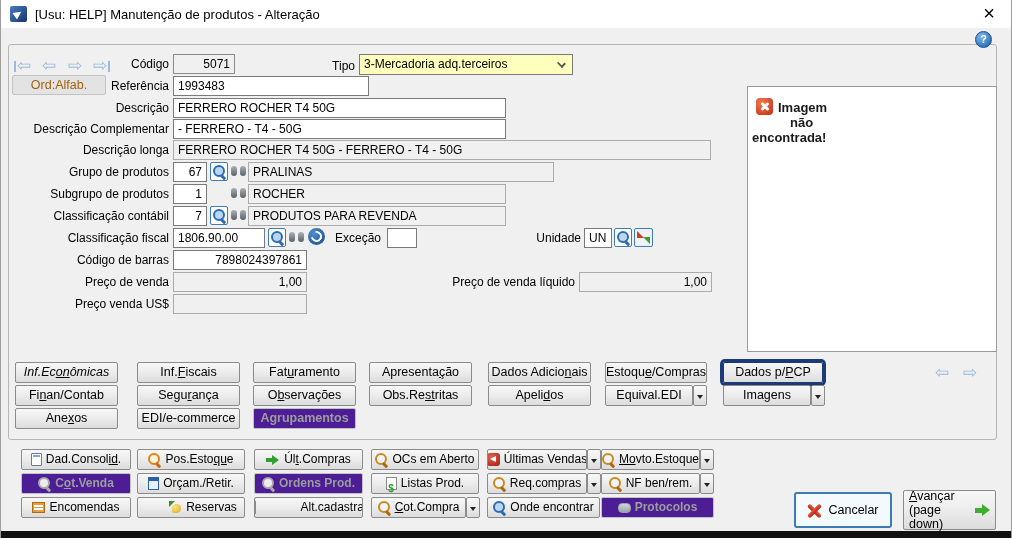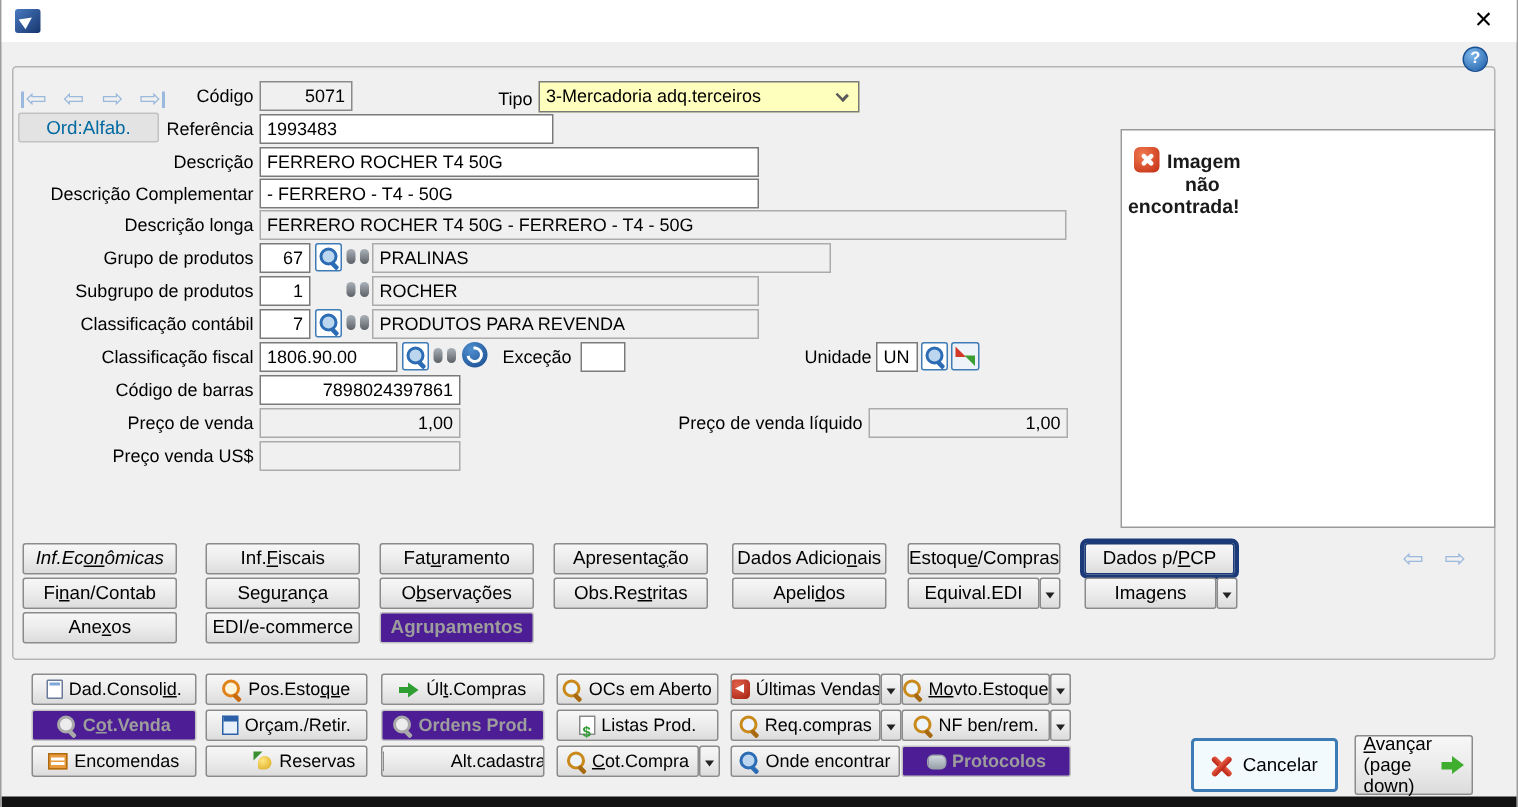--- a/index.html
+++ b/index.html
@@ -72,39 +72,39 @@
          border:1px solid #8b8b8b; border-radius:2px; font-size:12.5px; color:#000; text-align:center;
          line-height:19px; white-space:nowrap; overflow:hidden; }
   .btn u { text-underline-offset:1px; }
   .btn.disabled { color:#9d9d9d; background:#4c1d95; border-color:#c2c2c2;font-weight:bold; }
   .btn.focused { box-shadow:0 0 0 3px #1c3a78; border-color:#1c3a78; }
   .btn.action { display:flex; align-items:center; justify-content:center; gap:4px; font-size:12px; }
   .btn.dd { width:14px; padding:0; }
   .btn.dd::after { content:""; display:inline-block; margin-top:8px;
          border-left:3.5px solid transparent; border-right:3.5px solid transparent; border-top:4px solid #222; }
   .ordalf { position:absolute; left:11px; top:75px; width:94px; height:20px; background:#e3e3e3;
-            border:1px solid #c2c2c2; border-radius:2px; color:#0369a1; font-size:12.5px; text-align:center; line-height:18px; }
+            border:1px solid #c2c2c2; border-radius:2px; color:#a16207; font-size:12.5px; text-align:center; line-height:18px; }
   
   .imgpanel { position:absolute; left:746px; top:86px; width:250px; height:266px; background:#fff;
               border:1px solid #9a9a9a; }
   .img-x { position:absolute; left:8px; top:11px; width:17px; height:17px; border-radius:4px;
            background:radial-gradient(circle at 35% 30%,#f07a4f,#c22c12); }
   .img-x::before,.img-x::after { content:""; position:absolute; left:3.5px; top:7px; width:10px; height:3px;
            border-radius:1.5px; background:#fff; }
   .img-x::before { transform:rotate(45deg); } .img-x::after { transform:rotate(-45deg); }
   .imgmsg { position:absolute; font-size:13px; font-weight:bold; color:#1a1a1a; white-space:nowrap; }
   
   .cancel-btn { position:absolute; left:793px; top:492px; width:98px; height:36px; background:#f2fafe;
                 border:2px solid #3d7bb5; border-radius:3px; display:flex; align-items:center;
                 justify-content:center; gap:6px; font-size:12.5px; }
   .xmark { position:relative; width:15px; height:15px; flex:none; }
   .xmark::before,.xmark::after { content:""; position:absolute; left:-1px; top:6px; width:17px; height:4px;
                 border-radius:2px; background:linear-gradient(#e85c43,#bb2315); }
   .xmark::before { transform:rotate(45deg); } .xmark::after { transform:rotate(-45deg); }
-  .adv-btn { position:absolute; left:902px; top:490px; width:79px; height:40px;
+  .adv-btn { position:absolute; left:902px; top:490px; width:93px; height:40px;
              background:linear-gradient(#f7f7f7,#ececec 50%,#dcdcdc); border:1px solid #8b8b8b; border-radius:2px;
              display:flex; align-items:center; padding:0 5px; gap:4px; font-size:12.5px; }
   .adv-txt { line-height:14px; text-align:left; }
   .ic-next { position:relative; width:15px; height:14px; flex:none; }
   .ic-next::before { content:""; position:absolute; left:0; top:5px; width:7px; height:5px; background:#3fae2e; }
   .ic-next::after { content:""; position:absolute; left:7px; top:1px; width:0; height:0;
              border-left:8px solid #3fae2e; border-top:6px solid transparent; border-bottom:6px solid transparent; }
   
   .ic { display:inline-block; flex:none; position:relative; }
   .ic-doc { width:11px; height:13px; background:#fff; border:1px solid #6b7a99; border-radius:1px; }
@@ -133,20 +133,21 @@
         transform:rotate(45deg); transform-origin:0 0; border-radius:1.5px; }
   .ic-drum { width:13px; height:10px; background:linear-gradient(#cfd6dc,#9aa4ad);
         border:1px solid #9aa2aa; border-radius:4px/4px; }
   .taskbar { position:absolute; left:0; top:531px; width:1012px; height:7px; background:#121212; }
 </style>
 </head>
 <body>
 
 <div class="titlebar">
   <span class="app-icon"></span>
+  <span class="title-text">[Usu: HELP] Manutenção de produtos - Alteração</span>
   <span class="close-x">×</span>
 </div>
 
 <div class="groupbox"></div>
 <div class="help">?</div>
 
 <span class="nava first" style="left:13px;top:57px;"><span>⇦</span></span>
 <span class="nava" style="left:41px;top:57px;"><span>⇦</span></span>
 <span class="nava" style="left:67px;top:57px;"><span>⇨</span></span>
 <span class="nava last" style="left:92px;top:57px;"><span>⇨</span></span>

